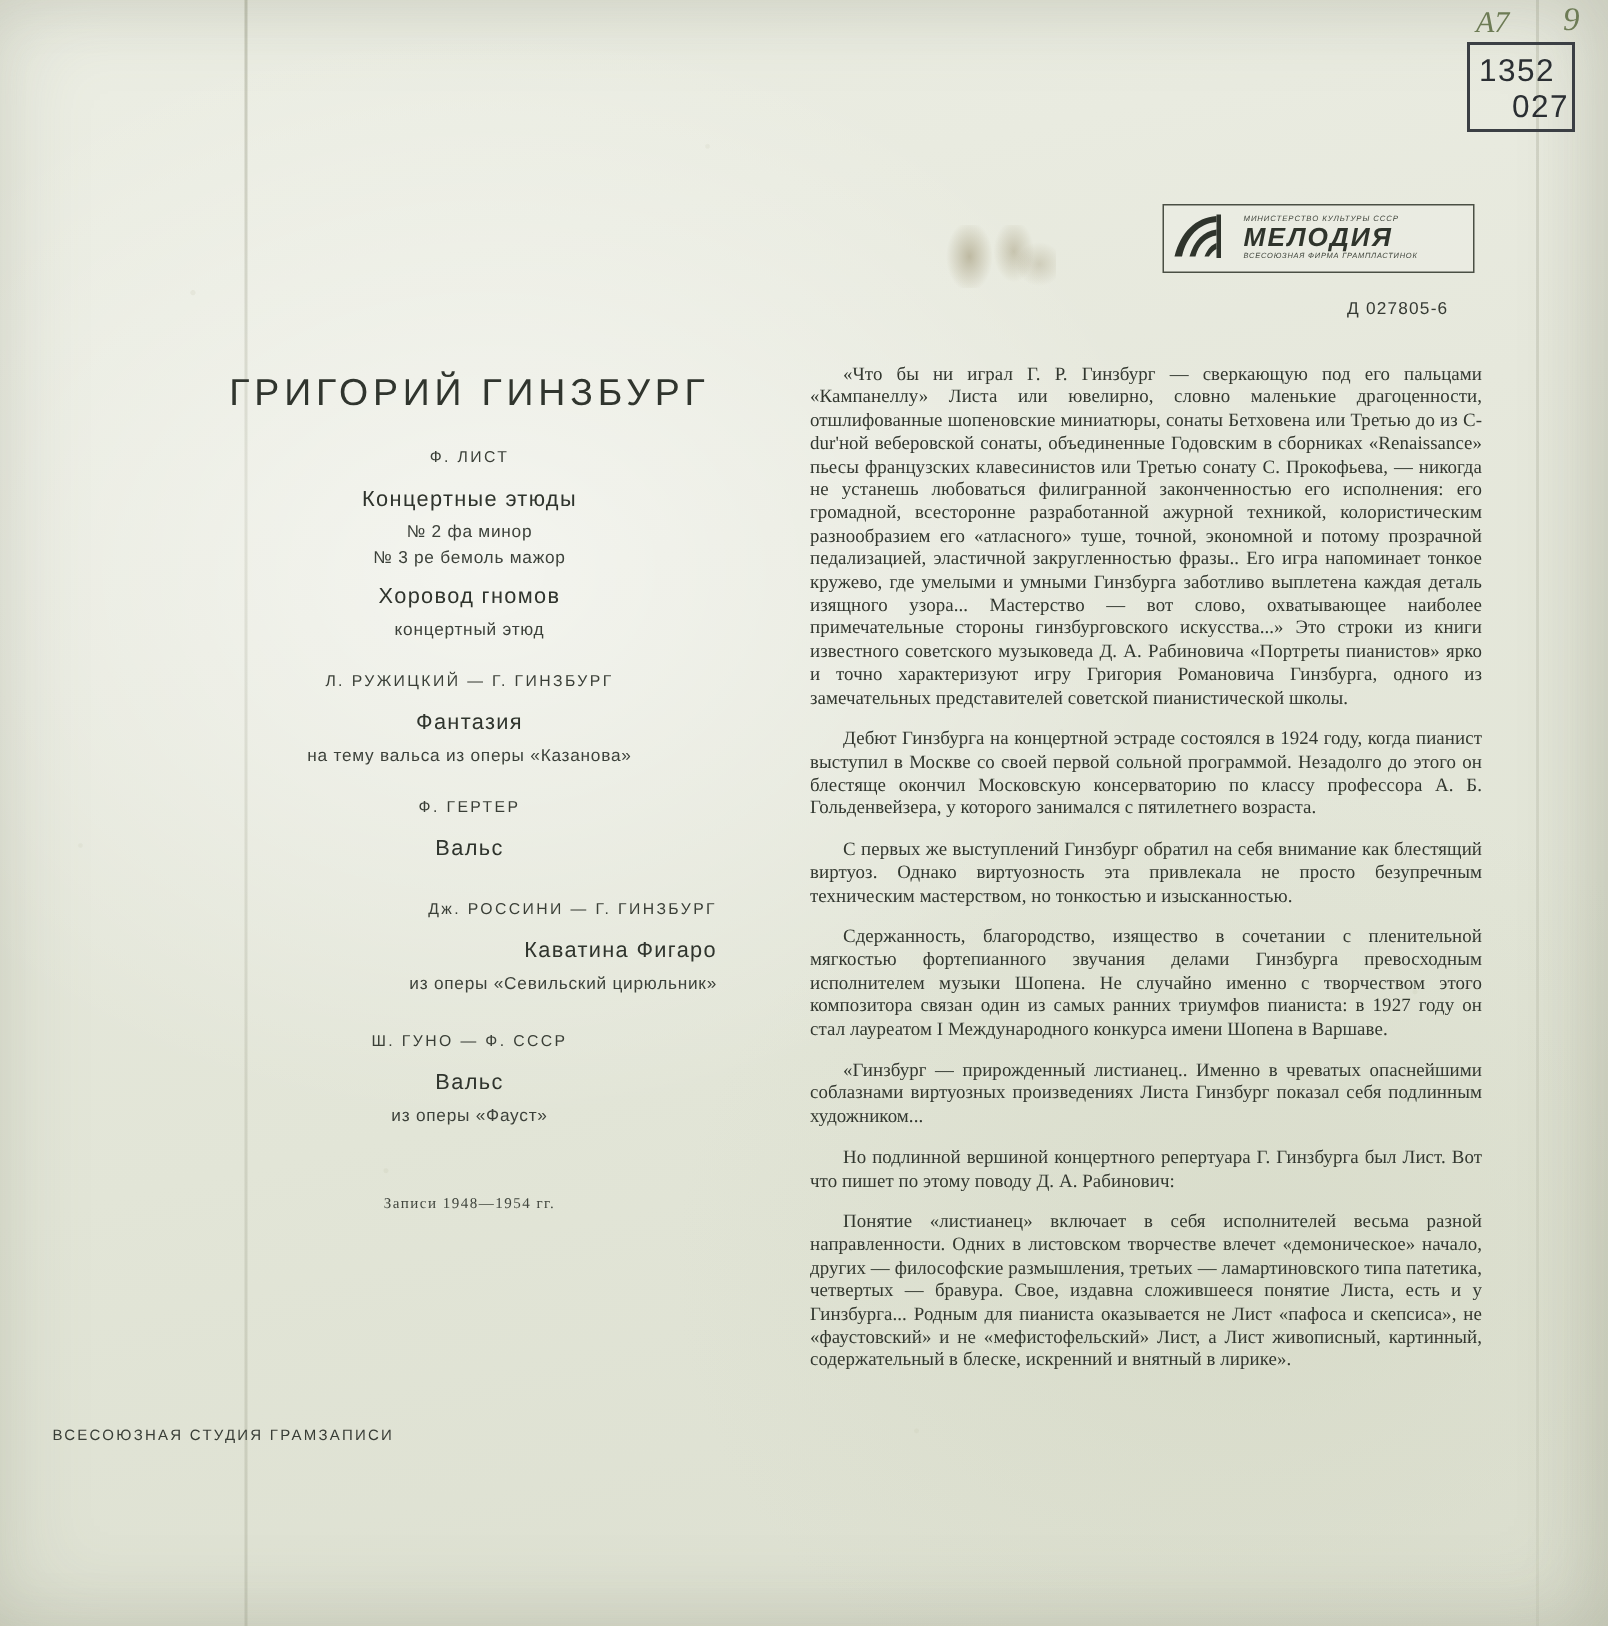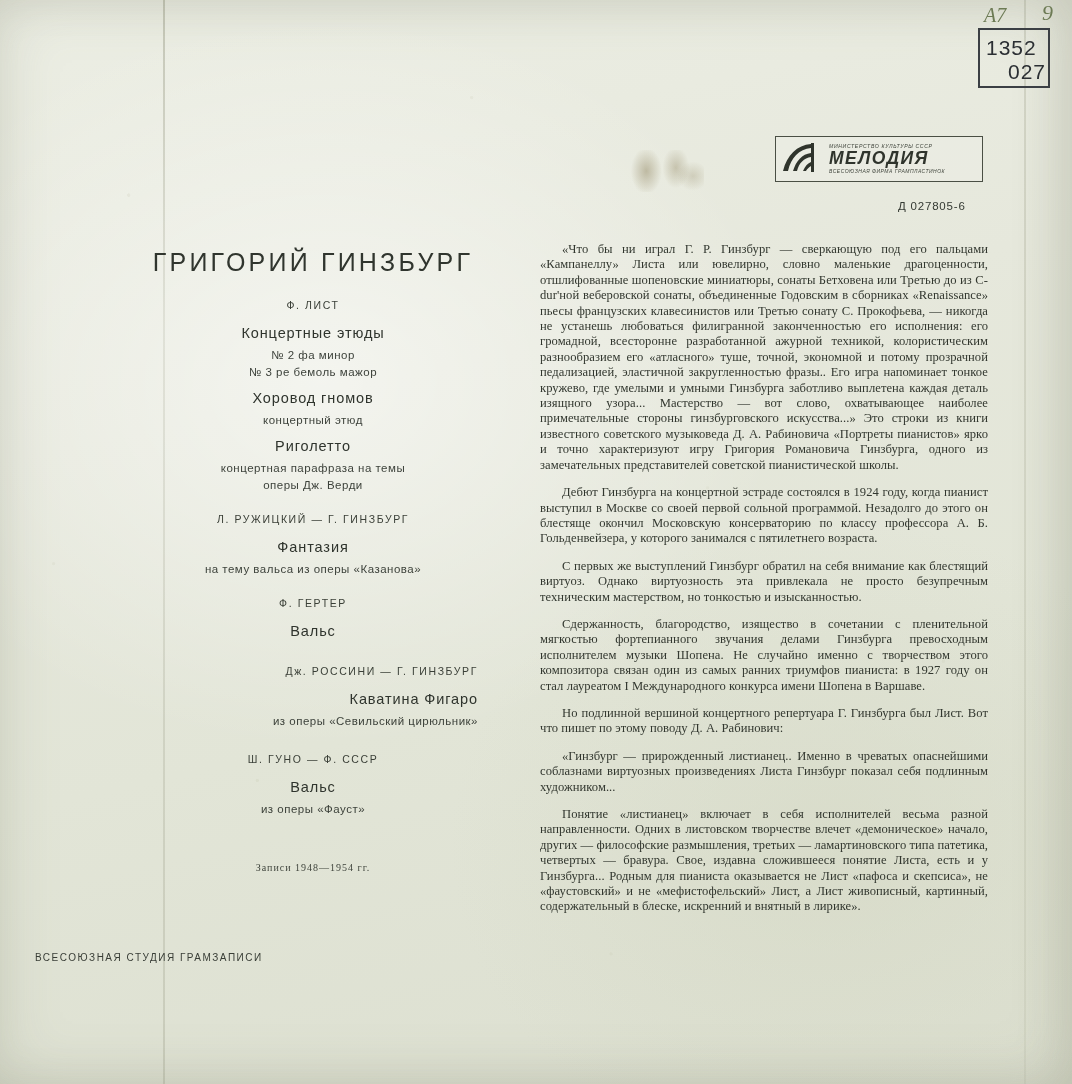--- a/index.html
+++ b/index.html
@@ -290,25 +290,20 @@
       <div class="work-title">Концертные этюды</div>
       <div class="work-sub">№ 2 фа минор</div>
       <div class="work-sub">№ 3 ре бемоль мажор</div>
     </div>
 
     <div>
       <div class="work-title">Хоровод гномов</div>
       <div class="work-sub">концертный этюд</div>
     </div>
 
-    <div>
-      <div class="work-title">Риголетто</div>
-      <div class="work-sub">концертная парафраза на темы</div>
-      <div class="work-sub">оперы Дж. Верди</div>
-    </div>
 
     <div>
       <div class="composer">Л. РУЖИЦКИЙ — Г. ГИНЗБУРГ</div>
       <div class="work-title">Фантазия</div>
       <div class="work-sub">на тему вальса из оперы «Казанова»</div>
     </div>
 
     <div>
       <div class="composer">Ф. ГЕРТЕР</div>
       <div class="work-title">Вальс</div>
@@ -329,17 +324,17 @@
     <div class="rec-note">Записи 1948—1954 гг.</div>
   </div>
 
   <div class="studio-line">ВСЕСОЮЗНАЯ СТУДИЯ ГРАМЗАПИСИ</div>
 
   <div class="right-col">
     <p class="first">«Что бы ни играл Г. Р. Гинзбург — сверкающую под его пальцами «Кампанеллу» Листа или ювелирно, словно маленькие драгоценности, отшлифованные шопеновские миниатюры, сонаты Бетховена или Третью до из C-dur'ной веберовской сонаты, объединенные Годовским в сборниках «Renaissance» пьесы французских клавесинистов или Третью сонату С. Прокофьева, — никогда не устанешь любоваться филигранной законченностью его исполнения: его громадной, всесторонне разработанной ажурной техникой, колористическим разнообразием его «атласного» туше, точной, экономной и потому прозрачной педализацией, эластичной закругленностью фразы.. Его игра напоминает тонкое кружево, где умелыми и умными Гинзбурга заботливо выплетена каждая деталь изящного узора... Мастерство — вот слово, охватывающее наиболее примечательные стороны гинзбурговского искусства...» Это строки из книги известного советского музыковеда Д. А. Рабиновича «Портреты пианистов» ярко и точно характеризуют игру Григория Романовича Гинзбурга, одного из замечательных представителей советской пианистической школы.</p>
     <p>Дебют Гинзбурга на концертной эстраде состоялся в 1924 году, когда пианист выступил в Москве со своей первой сольной программой. Незадолго до этого он блестяще окончил Московскую консерваторию по классу профессора А. Б. Гольденвейзера, у которого занимался с пятилетнего возраста.</p>
     <p>С первых же выступлений Гинзбург обратил на себя внимание как блестящий виртуоз. Однако виртуозность эта привлекала не просто безупречным техническим мастерством, но тонкостью и изысканностью.</p>
     <p>Сдержанность, благородство, изящество в сочетании с пленительной мягкостью фортепианного звучания делами Гинзбурга превосходным исполнителем музыки Шопена. Не случайно именно с творчеством этого композитора связан один из самых ранних триумфов пианиста: в 1927 году он стал лауреатом I Международного конкурса имени Шопена в Варшаве.</p>
+    <p>«Гинзбург — прирожденный листианец.. Именно в чреватых опаснейшими соблазнами виртуозных произведениях Листа Гинзбург показал себя подлинным художником...</p>
     <p>Но подлинной вершиной концертного репертуара Г. Гинзбурга был Лист. Вот что пишет по этому поводу Д. А. Рабинович:</p>
-    <p>«Гинзбург — прирожденный листианец.. Именно в чреватых опаснейшими соблазнами виртуозных произведениях Листа Гинзбург показал себя подлинным художником...</p>
     <p>Понятие «листианец» включает в себя исполнителей весьма разной направленности. Одних в листовском творчестве влечет «демоническое» начало, других — философские размышления, третьих — ламартиновского типа патетика, четвертых — бравура. Свое, издавна сложившееся понятие Листа, есть и у Гинзбурга... Родным для пианиста оказывается не Лист «пафоса и скепсиса», не «фаустовский» и не «мефистофельский» Лист, а Лист живописный, картинный, содержательный в блеске, искренний и внятный в лирике».</p>
   </div>
 </div>
 
 </body></html>

